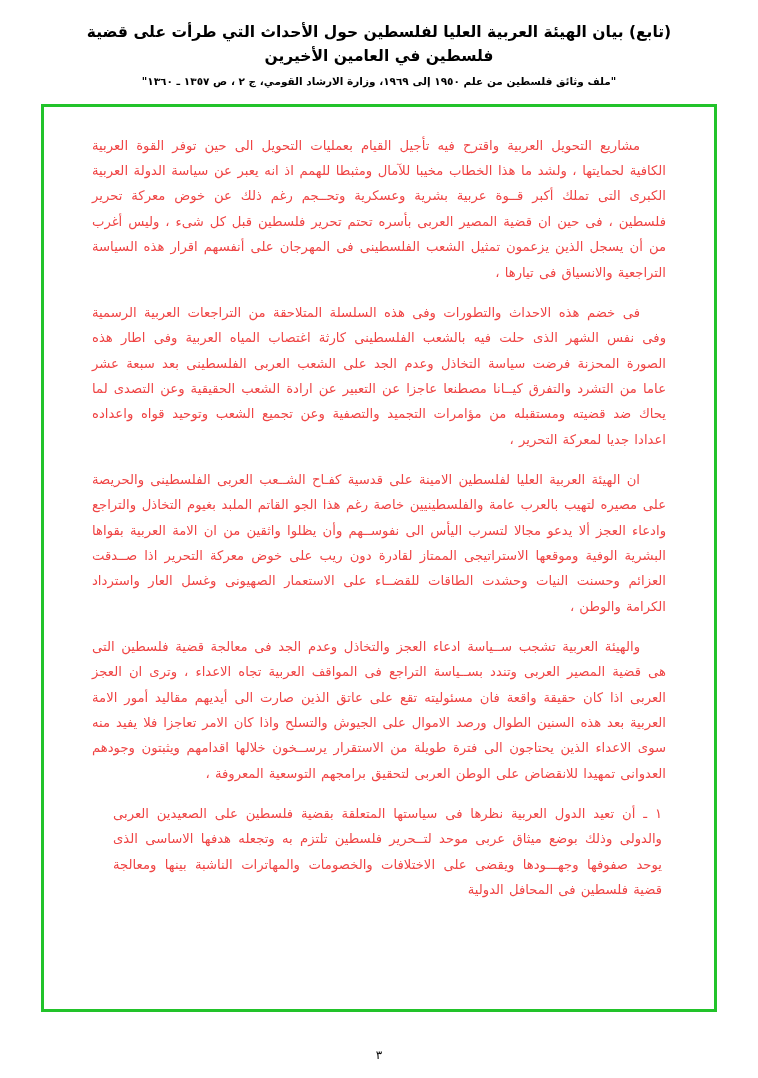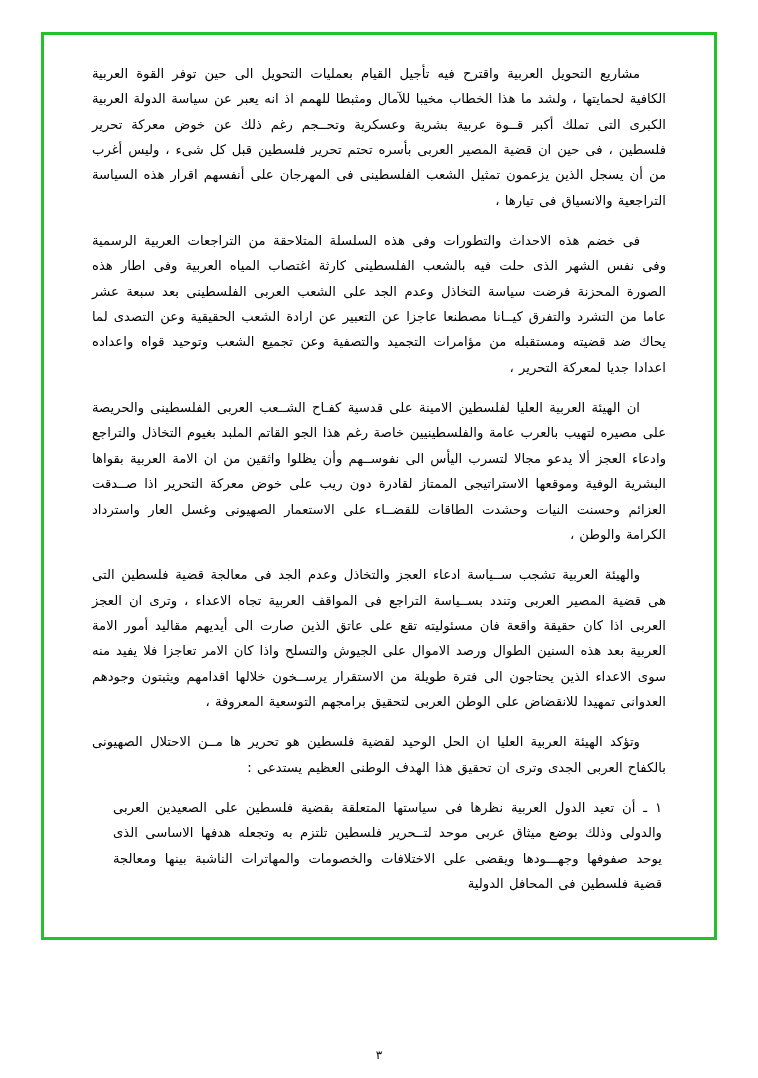--- a/index.html
+++ b/index.html
@@ -59,21 +59,21 @@
     height: 100%;
     overflow: hidden;
   }
   .para {
     direction: rtl;
     text-align: justify;
     text-align-last: right;
     font-family: "DejaVu Sans", sans-serif;
     font-size: 13.2px;
     line-height: 1.92;
-    color: #000000;
+    color: #ef4444;
     margin: 0 0 15px 0;
     word-spacing: 1px;
   }
   .para.indent {
     text-indent: 26px;
   }
   .para.item {
     text-indent: 0;
     padding-right: 4px;
     margin-left: 21px;
@@ -87,27 +87,30 @@
     font-family: "DejaVu Sans", sans-serif;
     font-size: 12px;
     color: #000;
   }
 </style>
 </head>
 <body>
 
 <div class="page">
 
+  <div class="doc-header">
+    <div class="doc-title">(تابع) بيان الهيئة العربية العليا لفلسطين حول الأحداث التي طرأت على قضية فلسطين في العامين الأخيرين</div>
+    <div class="doc-source">"ملف وثائق فلسطين من علم ١٩٥٠ إلى ١٩٦٩، وزارة الارشاد القومي، ج ٢ ، ص ١٣٥٧ ـ ١٣٦٠"</div>
+  </div>
 
   <div class="frame">
     <div class="frame-inner">
       <p class="para indent">مشاريع التحويل العربية واقترح فيه تأجيل القيام بعمليات التحويل الى حين توفر القوة العربية الكافية لحمايتها ، ولشد ما هذا الخطاب مخيبا للآمال ومثبطا للهمم اذ انه يعبر عن سياسة الدولة العربية الكبرى التى تملك أكبر قــوة عربية بشرية وعسكرية وتحــجم رغم ذلك عن خوض معركة تحرير فلسطين ، فى حين ان قضية المصير العربى بأسره تحتم تحرير فلسطين قبل كل شىء ، وليس أغرب من أن يسجل الذين يزعمون تمثيل الشعب الفلسطينى فى المهرجان على أنفسهم اقرار هذه السياسة التراجعية والانسياق فى تيارها ،</p>
       <p class="para indent">فى خضم هذه الاحداث والتطورات وفى هذه السلسلة المتلاحقة من التراجعات العربية الرسمية وفى نفس الشهر الذى حلت فيه بالشعب الفلسطينى كارثة اغتصاب المياه العربية وفى اطار هذه الصورة المحزنة فرضت سياسة التخاذل وعدم الجد على الشعب العربى الفلسطينى بعد سبعة عشر عاما من التشرد والتفرق كيــانا مصطنعا عاجزا عن التعبير عن ارادة الشعب الحقيقية وعن التصدى لما يحاك ضد قضيته ومستقبله من مؤامرات التجميد والتصفية وعن تجميع الشعب وتوحيد قواه واعداده اعدادا جديا لمعركة التحرير ،</p>
       <p class="para indent">ان الهيئة العربية العليا لفلسطين الامينة على قدسية كفـاح الشــعب العربى الفلسطينى والحريصة على مصيره لتهيب بالعرب عامة والفلسطينيين خاصة رغم هذا الجو القاتم الملبد بغيوم التخاذل والتراجع وادعاء العجز ألا يدعو مجالا لتسرب اليأس الى نفوســهم وأن يظلوا واثقين من ان الامة العربية بقواها البشرية الوفية وموقعها الاستراتيجى الممتاز لقادرة دون ريب على خوض معركة التحرير اذا صــدقت العزائم وحسنت النيات وحشدت الطاقات للقضــاء على الاستعمار الصهيونى وغسل العار واسترداد الكرامة والوطن ،</p>
       <p class="para indent">والهيئة العربية تشجب ســياسة ادعاء العجز والتخاذل وعدم الجد فى معالجة قضية فلسطين التى هى قضية المصير العربى وتندد بســياسة التراجع فى المواقف العربية تجاه الاعداء ، وترى ان العجز العربى اذا كان حقيقة واقعة فان مسئوليته تقع على عاتق الذين صارت الى أيديهم مقاليد أمور الامة العربية بعد هذه السنين الطوال ورصد الاموال على الجيوش والتسلح واذا كان الامر تعاجزا فلا يفيد منه سوى الاعداء الذين يحتاجون الى فترة طويلة من الاستقرار يرســخون خلالها اقدامهم ويثبتون وجودهم العدوانى تمهيدا للانقضاض على الوطن العربى لتحقيق برامجهم التوسعية المعروفة ،</p>
-      <p class="para indent">وتؤكد الهيئة العربية العليا ان الحل الوحيد لقضية فلسطين هو تحرير ها مــن الاحتلال الصهيونى بالكفاح العربى الجدى وترى ان تحقيق هذا الهدف الوطنى العظيم يستدعى :</p>
       <p class="para item">١ ـ أن تعيد الدول العربية نظرها فى سياستها المتعلقة بقضية فلسطين على الصعيدين العربى والدولى وذلك بوضع ميثاق عربى موحد لتــحرير فلسطين تلتزم به وتجعله هدفها الاساسى الذى يوحد صفوفها وجهـــودها ويقضى على الاختلافات والخصومات والمهاترات الناشبة بينها ومعالجة قضية فلسطين فى المحافل الدولية</p>
     </div>
   </div>
 
   <div class="page-number">٣</div>
 
 </div>
 
 </body></html>

